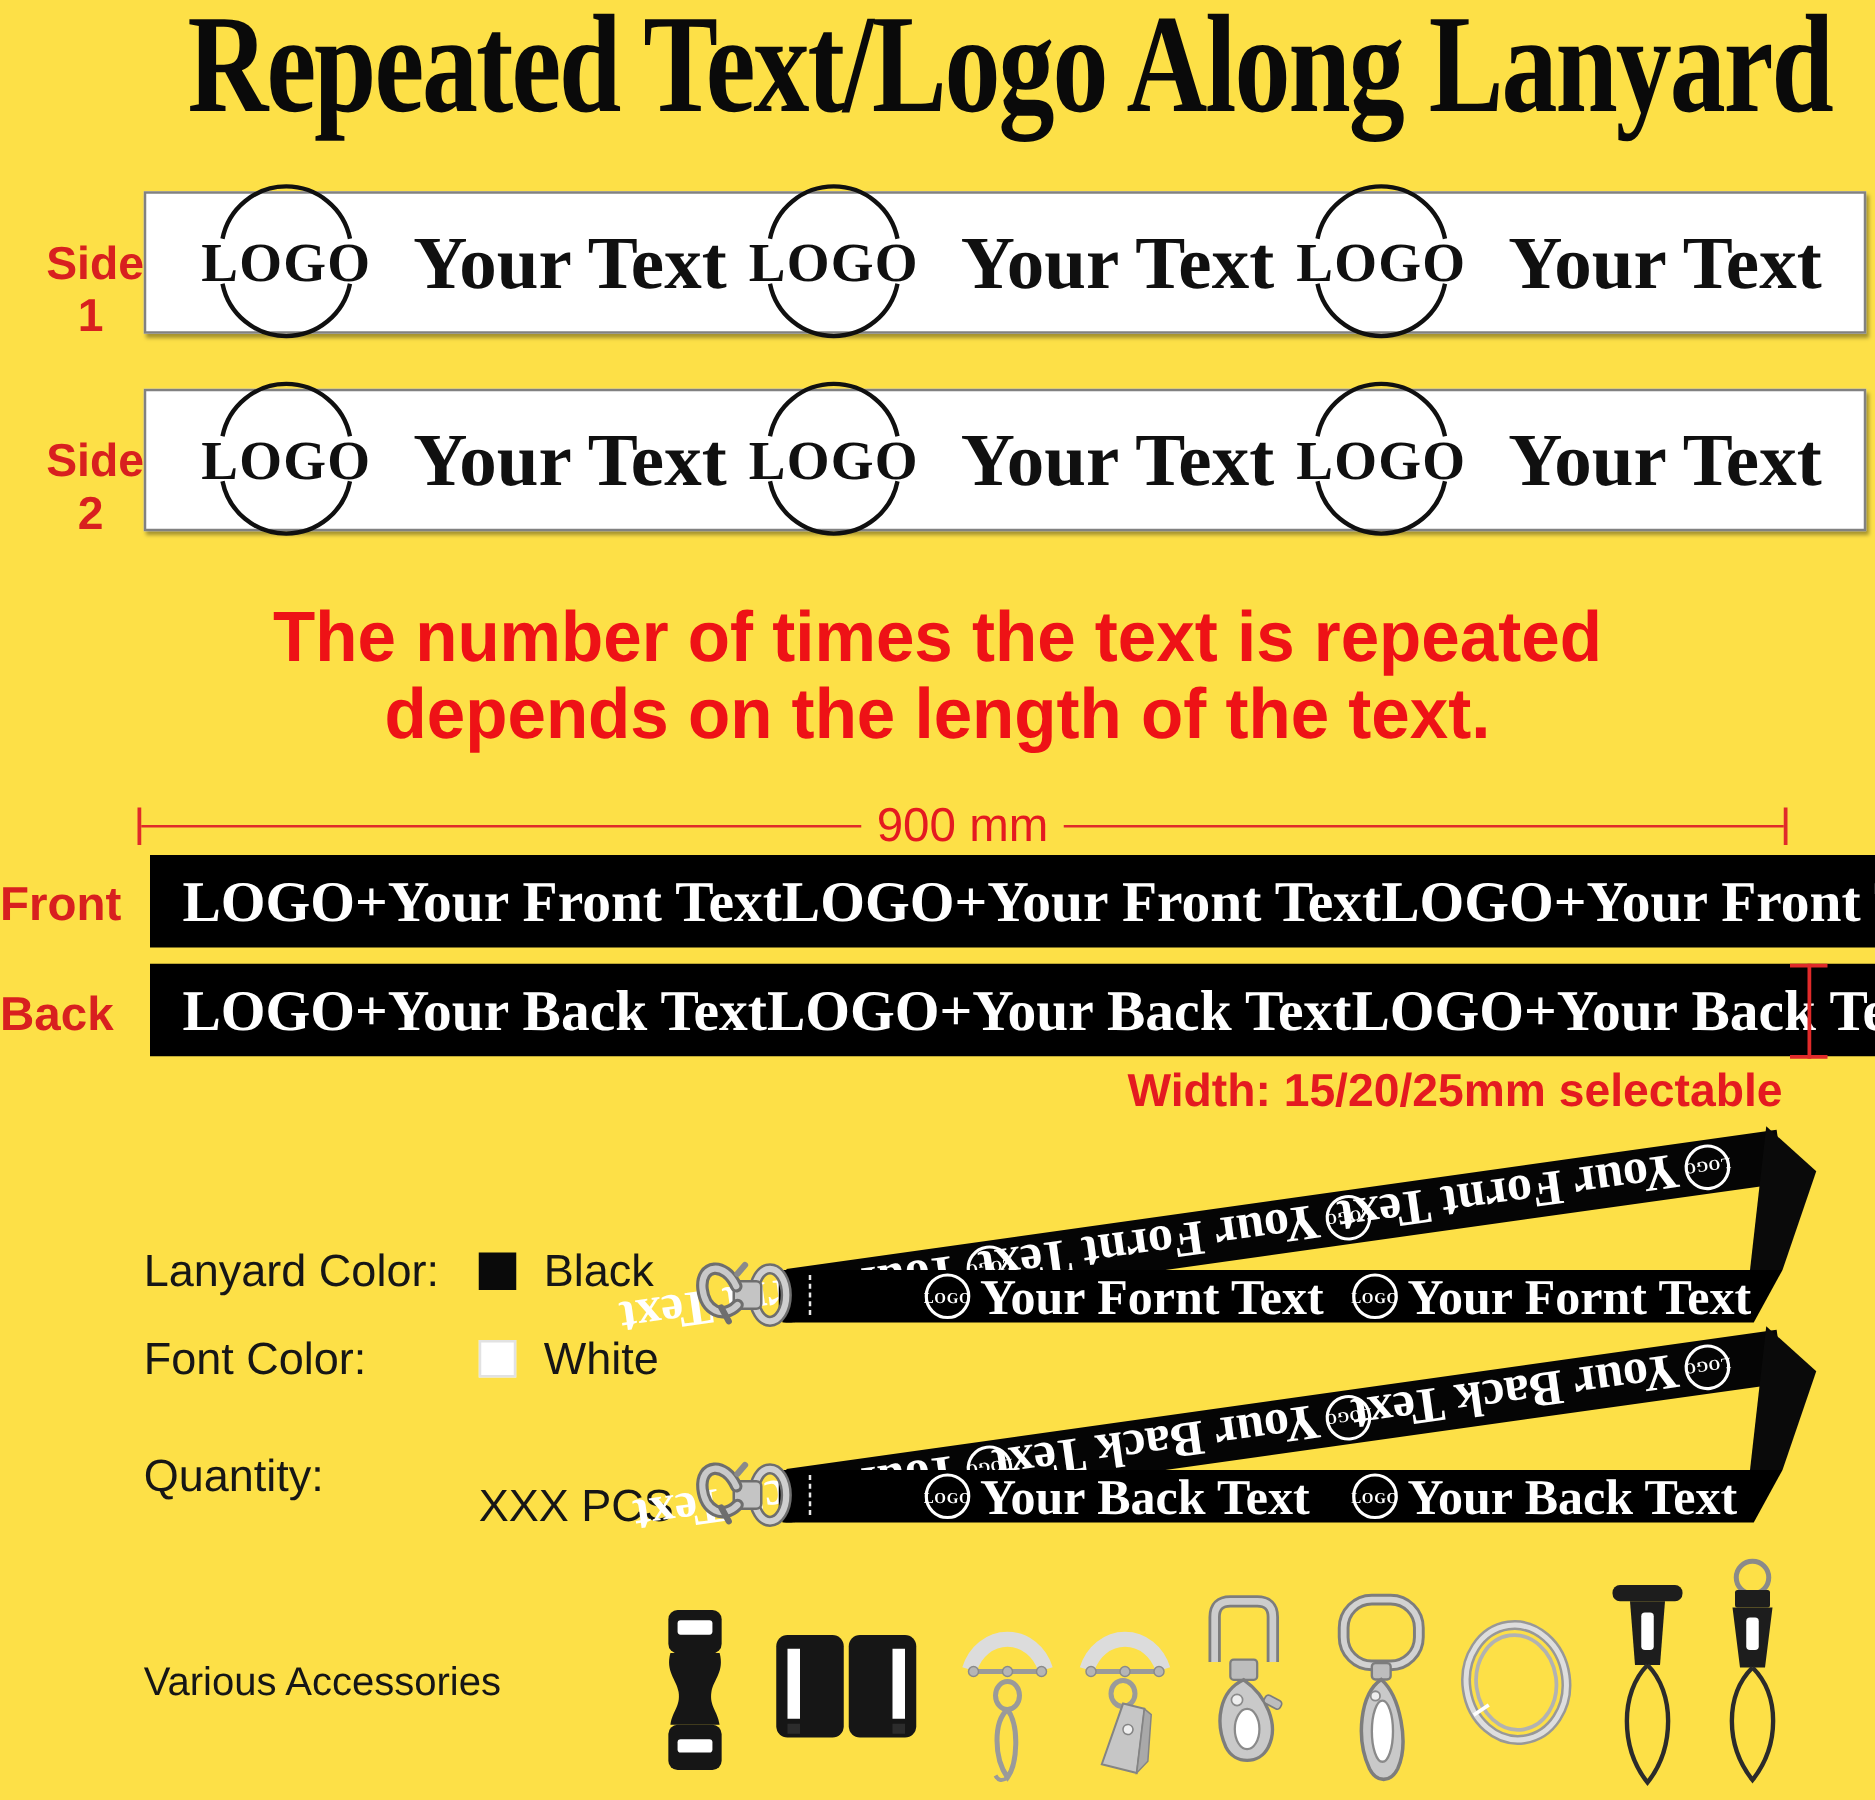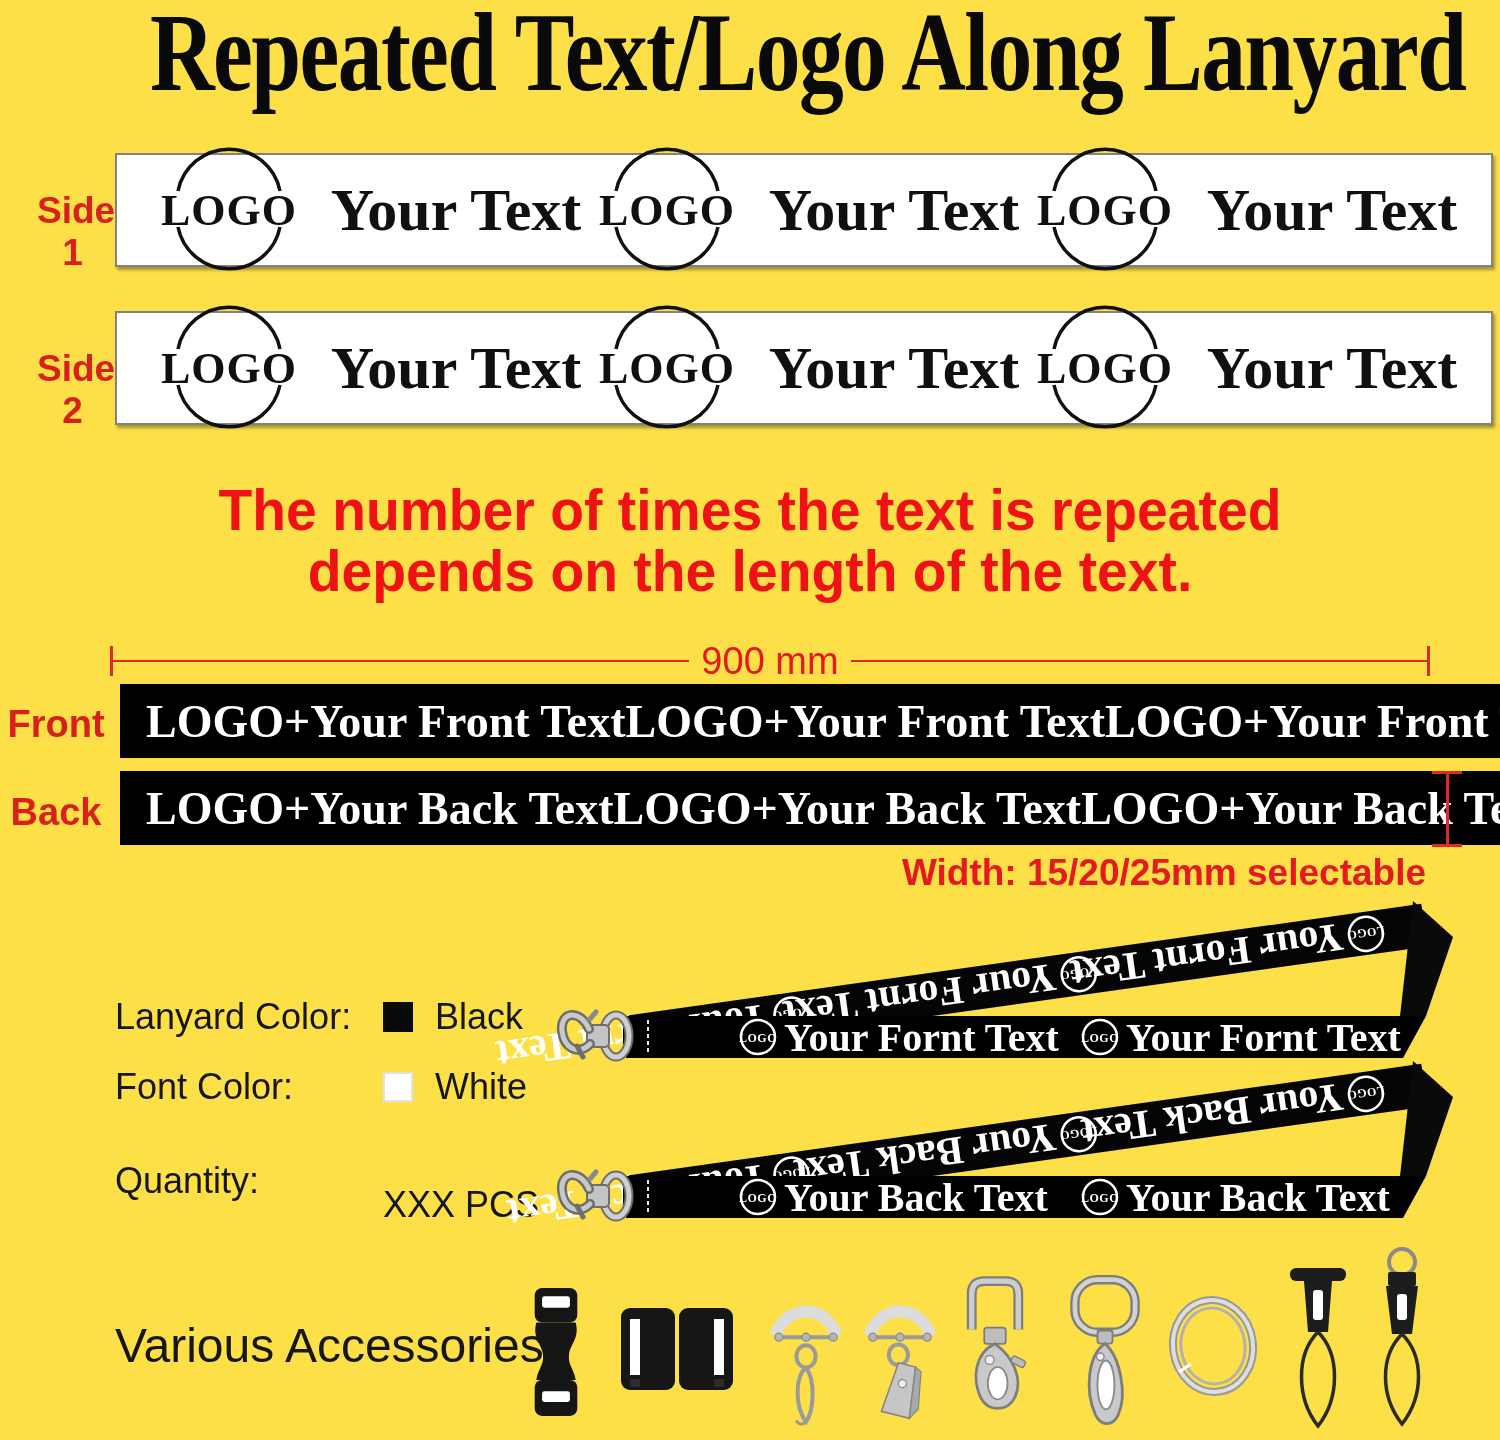--- a/index.html
+++ b/index.html
@@ -46,21 +46,21 @@
   
   .measure {
     position:absolute; left:110px; top:640px; width:1320px; height:42px;
     display:flex; align-items:center;
   }
   .measure .tick { width:3px; height:30px; background:#e02a2a; }
   .measure .mline { flex:1; height:2px; background:#e02a2a; }
   .measure .mlabel { padding:0 12px; font-size:38px; font-weight:500; color:#e41a20; white-space:nowrap; }
   
   .pstrip-label {
-    position:absolute; left:0; width:112px; text-align:center;
+    position:absolute; left:0; width:112px; 
     font-size:38px; font-weight:600; color:#d8201f;
   }
   .pstrip {
     position:absolute; left:120px; width:1425px; height:74px; background:#000;
     display:flex; align-items:center; justify-content:space-around; padding:0 26px;
   }
   .pstrip .ptext {
     font-family:"Liberation Serif","DejaVu Serif",serif; font-weight:bold;
     font-size:46px; color:#fff; white-space:nowrap;
   }
@@ -85,21 +85,21 @@
   
   .lanyard { position:absolute; left:560px; width:920px; height:200px; overflow:visible; }
   .lanyard text {
     font-family:"Liberation Serif","DejaVu Serif",serif; font-weight:bold; fill:#fff;
   }
   .band-text { font-size:40px; }
   .logo-small { font-size:12px; letter-spacing:.5px; }
   
   .acc-label {
     position:absolute; left:115px; top:1320px;
-    font-size:48px; font-weight:500; color:#161616; line-height:51px;
+    font-size:32px; font-weight:500; color:#161616; line-height:51px;
   }
   .acc { position:absolute; overflow:visible; }
 </style>
 </head>
 <body>
 
 <div id="stage">
 
   <div class="title">Repeated Text/Logo Along Lanyard</div>
 

